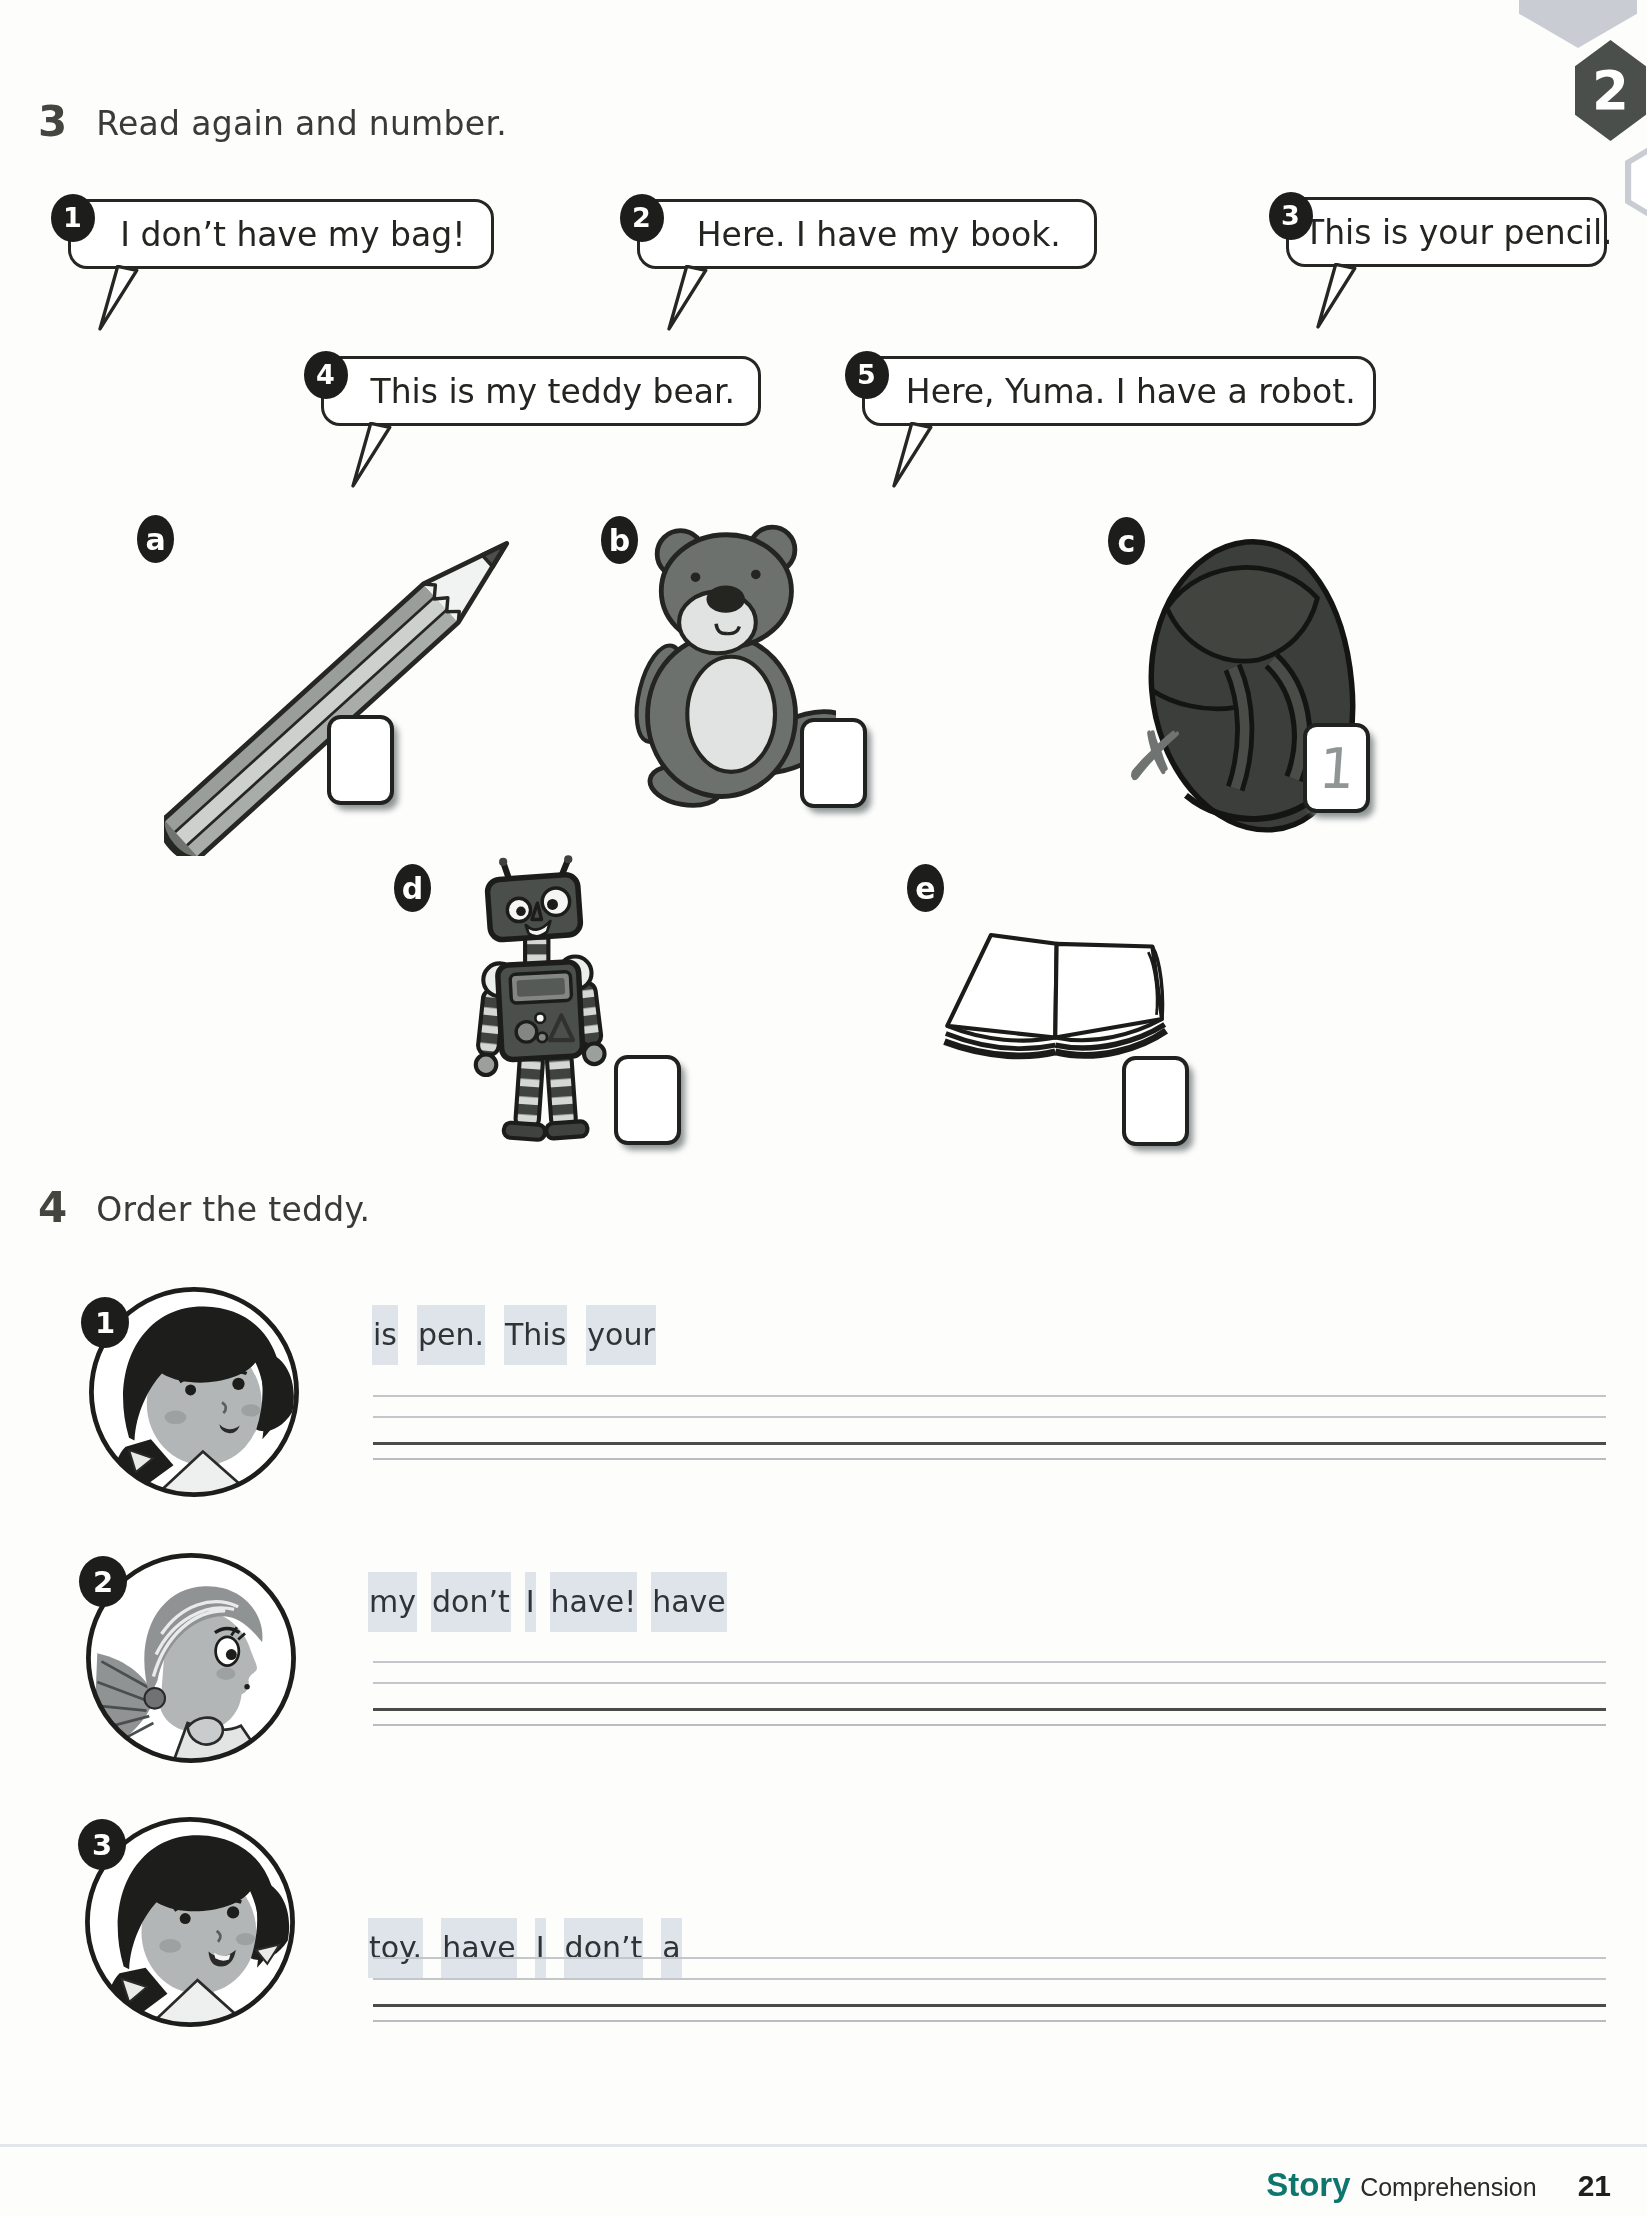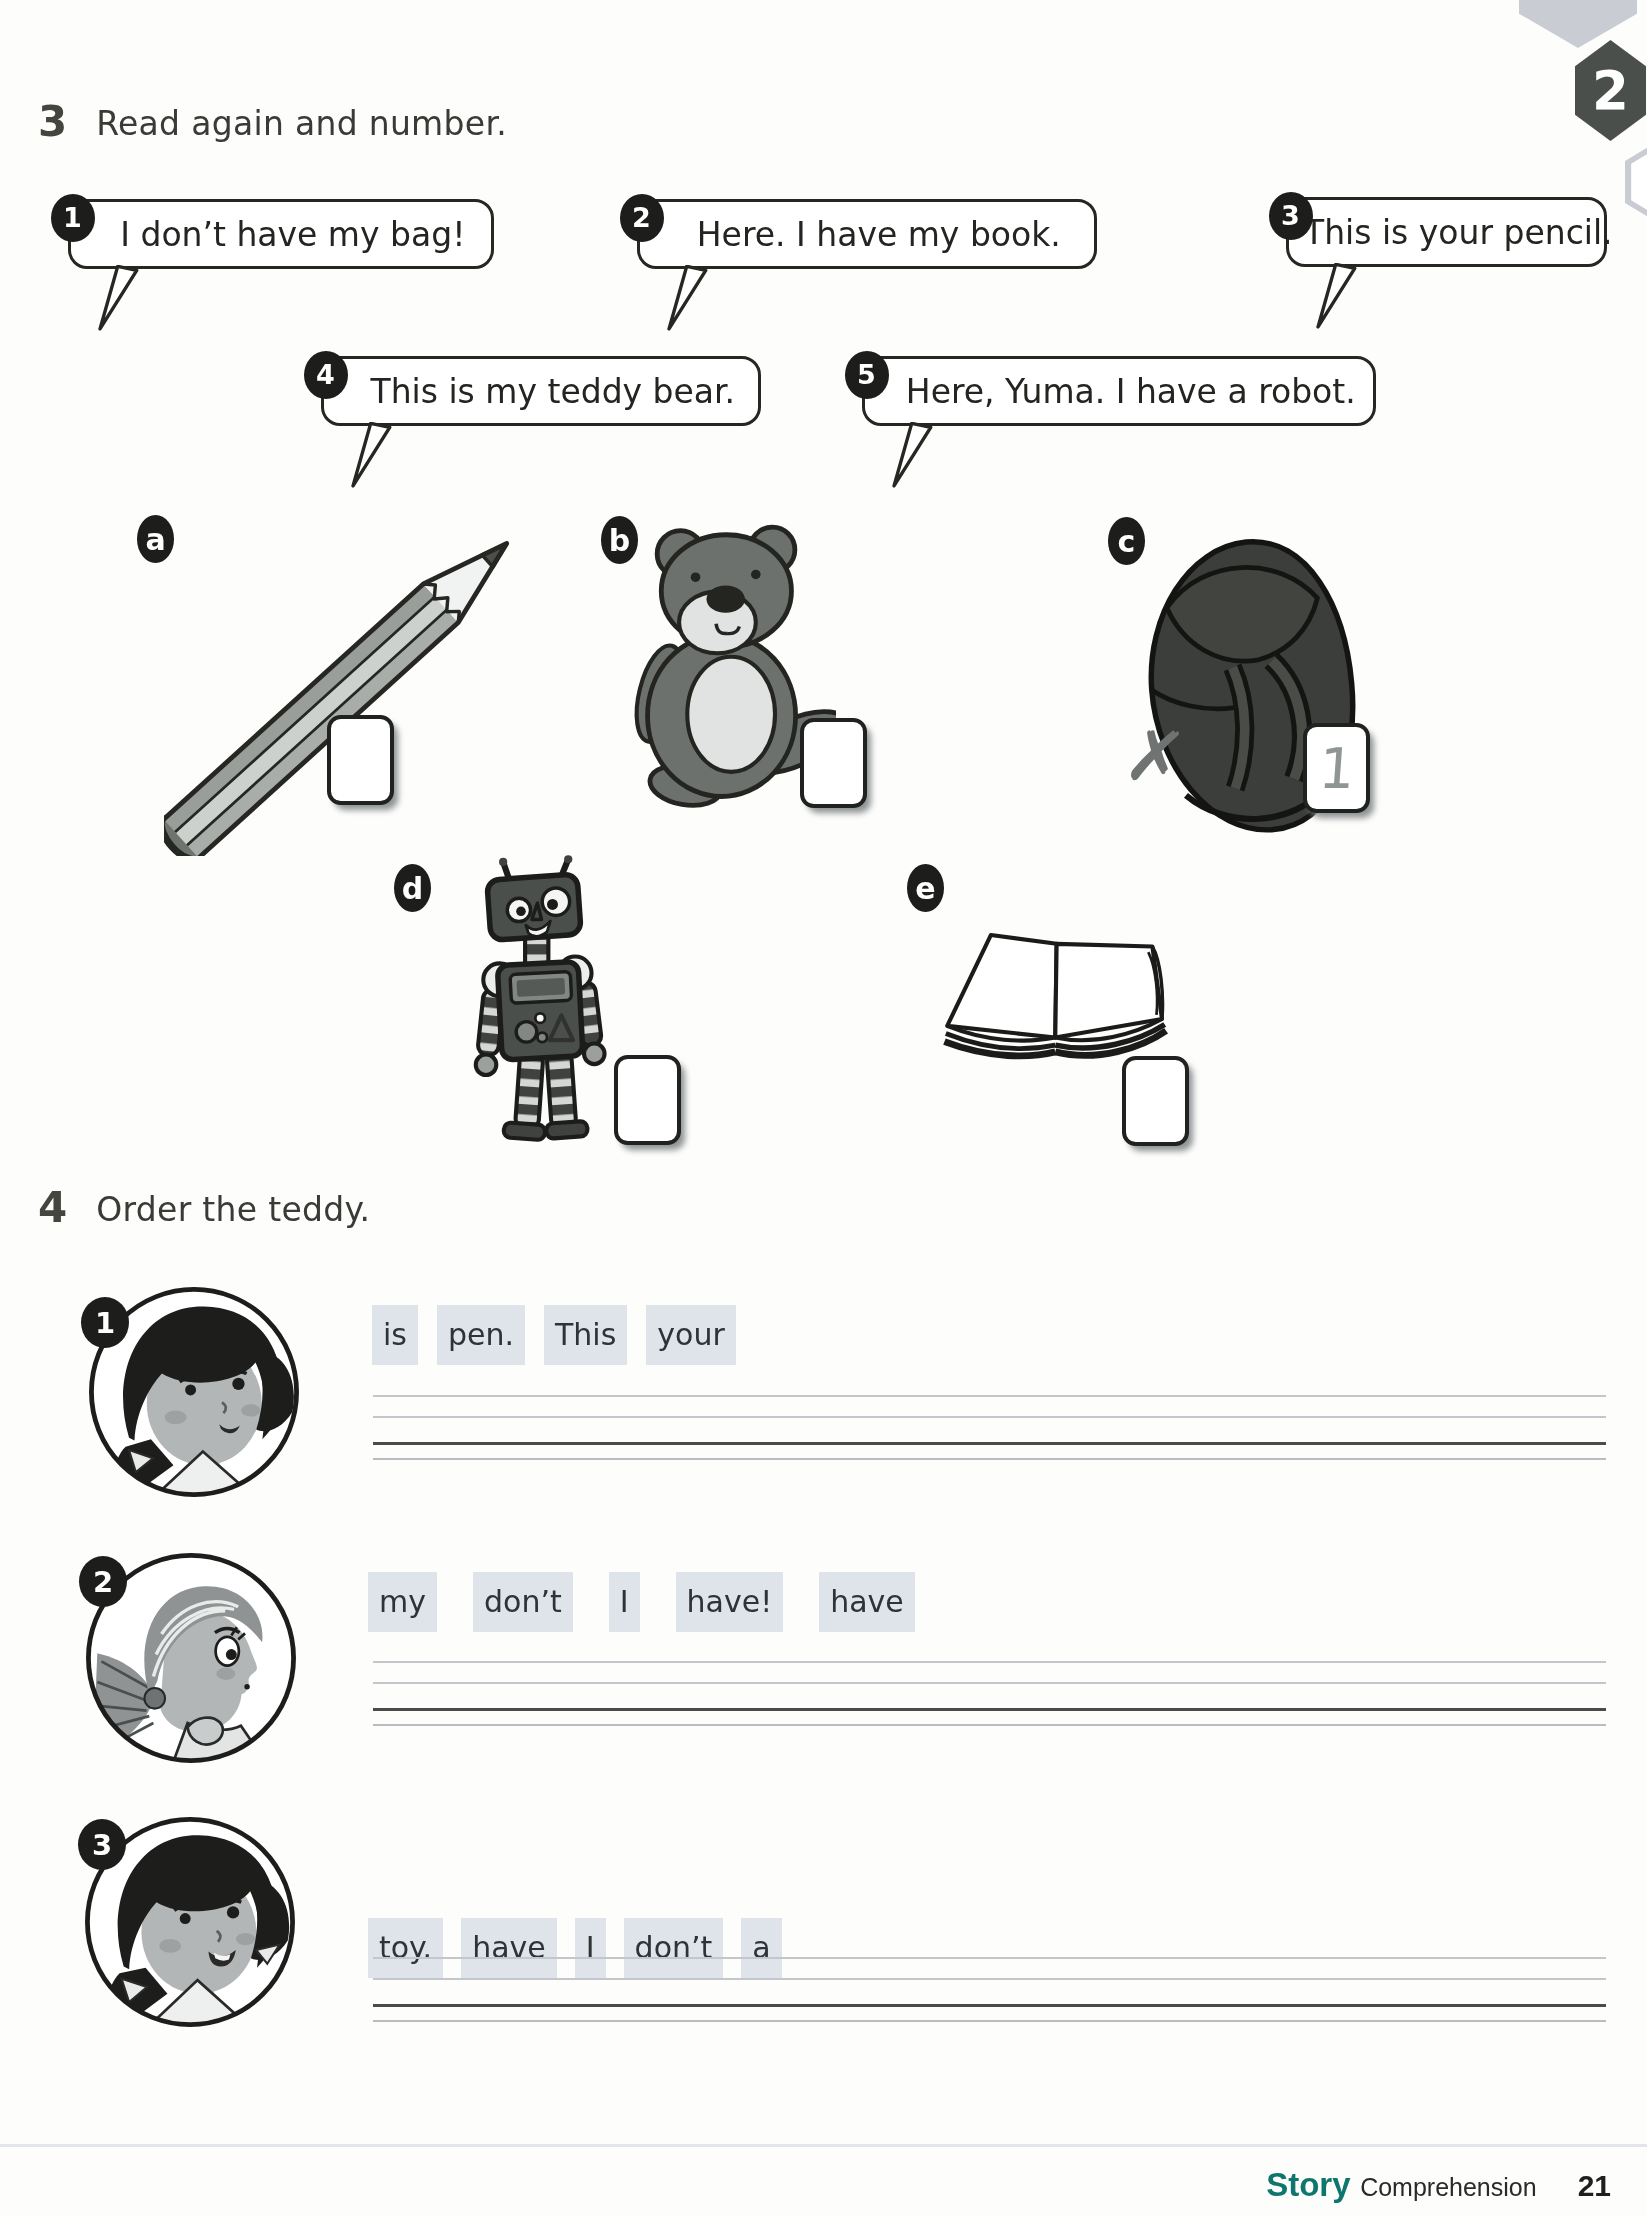--- a/index.html
+++ b/index.html
@@ -33,21 +33,21 @@
               border-radius:13.7px;box-shadow:5.5px 6.8px 6.2px -2.1px #8d9292;
               display:flex;align-items:center;justify-content:center;}
   .answer-box .ans{font-size:56px;color:#8f9695;transform:skewX(-4deg);}
   .x-mark{position:absolute;font-size:73px;font-weight:700;color:#6f7472;transform:rotate(7deg);}
   .illu{position:absolute;}
   
   .avatar{position:absolute;width:212px;height:212px;}
   .row-badge{position:absolute;width:48px;height:51px;border-radius:50%;background:#1d1d1b;color:#fff;
              font-size:29px;font-weight:800;display:flex;align-items:center;justify-content:center;}
   .chips{position:absolute;display:flex;gap:19px;align-items:flex-start;}
-  .chip{background:#dee4ea;color:#2f3335;font-size:30px;padding:11px 11px;line-height:1.25;
+  .chip{background:#dee4ea;color:#2f3335;font-size:30px;padding:11px 1px;line-height:1.25;
         display:inline-block;}
   .rules{position:absolute;width:1233px;height:66px;}
   .rl{position:absolute;left:0;width:100%;}
   .rl1{top:0;height:2.1px;background:#c3c7cb;}
   .rl2{top:20.5px;height:2.1px;background:#c3c7cb;}
   .rl3{top:47px;height:2.7px;background:#4b4b48;}
   .rl4{top:63px;height:2.1px;background:#b9bdc1;}
   
   .edge-line{position:absolute;left:0;top:2144px;width:100%;height:3.4px;background:#e2e6ec;}
   .footer{position:absolute;right:36px;top:2166px;display:flex;align-items:baseline;
@@ -309,21 +309,21 @@
         <path d="M214,122 l8,-12 M224,128 l10,-9" stroke="#1d1d1b" stroke-width="4" fill="none"></path>
         <circle cx="237" cy="197" r="4" fill="#1d1d1b"></circle>
         <ellipse cx="206" cy="178" rx="14" ry="9" fill="#9da1a1"></ellipse>
         <path d="M128,310 L150,250 C180,263 212,262 228,254 L266,310 Z" fill="#e3e5e5" stroke="#2a2a28" stroke-width="4"></path>
         <path d="M150,256 C164,240 186,238 197,249 C206,259 201,273 189,279 C170,287 152,274 150,256 Z" fill="#c9cccc" stroke="#2a2a28" stroke-width="4"></path>
       </g>
       <circle cx="155" cy="155" r="150" fill="none" stroke="#1d1d1b" stroke-width="7"></circle>
     </svg>
   </div>
   <div class="row-badge" style="left:79px;top:1556px;">2</div>
-  <div class="chips" style="left:368px;top:1572px;gap:36px;">
+  <div class="chips" style="left:368px;top:1572px;gap:14px;">
     <span class="chip">my</span>
     <span class="chip">don’t</span>
     <span class="chip">I</span>
     <span class="chip">have!</span>
     <span class="chip">have</span>
   </div>
   <div class="rules" style="left:373px;top:1661px;">
     <div class="rl rl1"></div>
     <div class="rl rl2"></div>
     <div class="rl rl3"></div>

